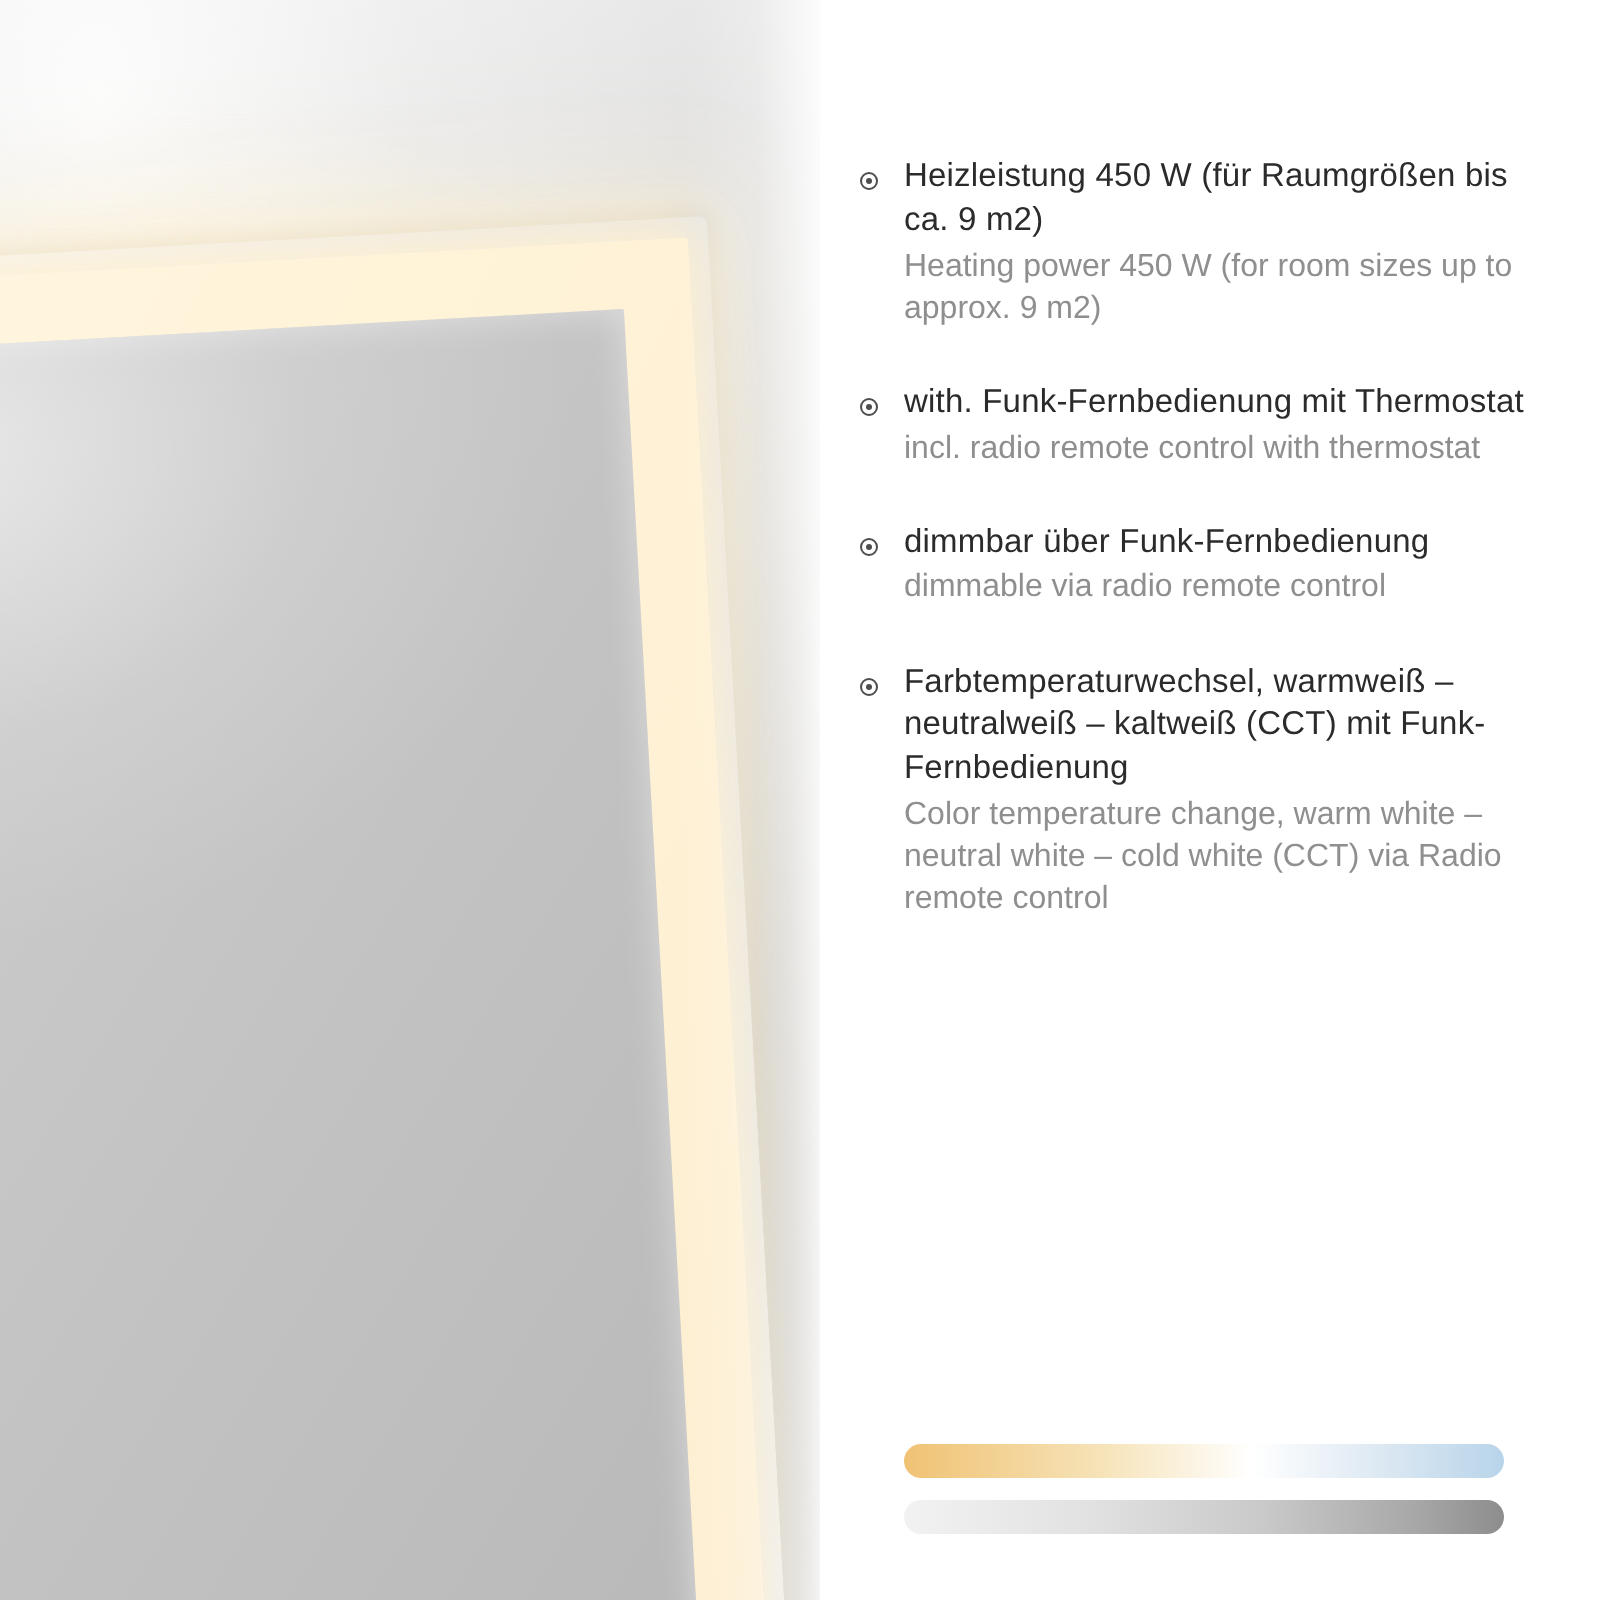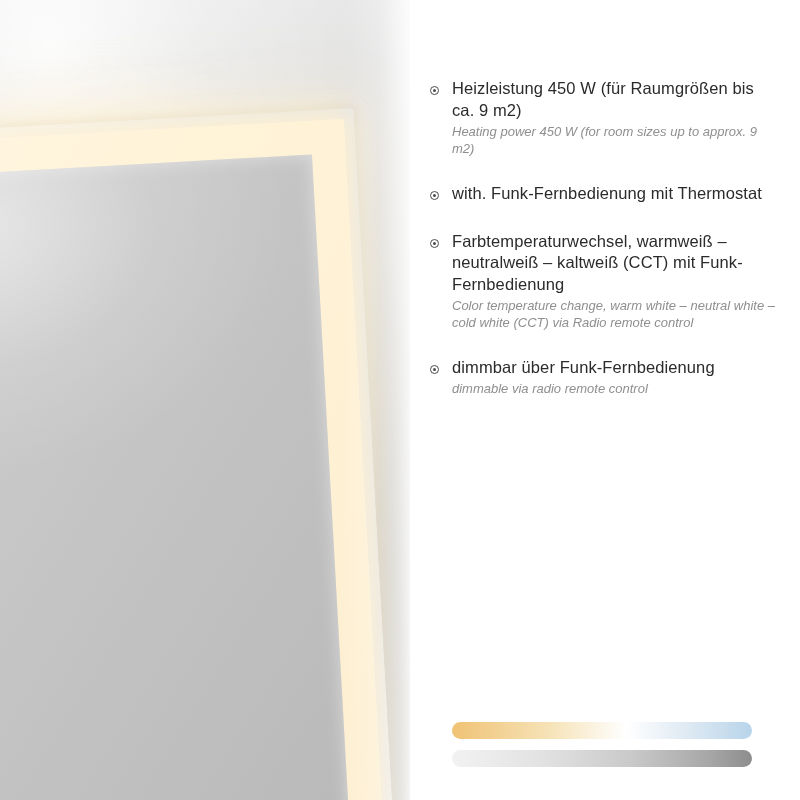--- a/index.html
+++ b/index.html
@@ -134,24 +134,23 @@
     border-radius: 50%;
     background: #4d4d4d;
   }
   .de {
     font-size: 16.5px;
     line-height: 1.32;
     color: #2b2b2b;
     letter-spacing: 0.1px;
   }
   .en {
-    font-size: 13px;
+    font-size: 16px;
     line-height: 1.32;
     color: #8f8f8f;
-    font-style: italic;
     margin-top: 1px;
   }
 
   
   .swatches {
     position: absolute;
     left: 452px;
     top: 722px;
     width: 300px;
   }
@@ -191,32 +190,33 @@
 
     <div class="feature">
       <span class="bullet"></span>
       <div class="de">Heizleistung 450 W (für Raumgrößen bis ca. 9 m2)</div>
       <div class="en">Heating power 450 W (for room sizes up to approx. 9 m2)</div>
     </div>
 
     <div class="feature">
       <span class="bullet"></span>
       <div class="de">with. Funk-Fernbedienung mit Thermostat</div>
+      <div class="en">incl. radio remote control with thermostat</div>
+    </div>
+
+    <div class="feature">
+      <span class="bullet"></span>
+      <div class="de">dimmbar über Funk-Fernbedienung</div>
+      <div class="en">dimmable via radio remote control</div>
     </div>
 
     <div class="feature">
       <span class="bullet"></span>
       <div class="de">Farbtemperaturwechsel, warmweiß – neutralweiß –  kaltweiß (CCT) mit Funk-Fernbedienung</div>
       <div class="en">Color temperature change, warm white – neutral white – cold white (CCT) via Radio remote control</div>
-    </div>
-
-    <div class="feature">
-      <span class="bullet"></span>
-      <div class="de">dimmbar über Funk-Fernbedienung</div>
-      <div class="en">dimmable via radio remote control</div>
     </div>
 
   </div>
 
   <div class="swatches">
     <div class="swatch swatch-cct"></div>
     <div class="swatch swatch-dim"></div>
   </div>
 
 </div>

